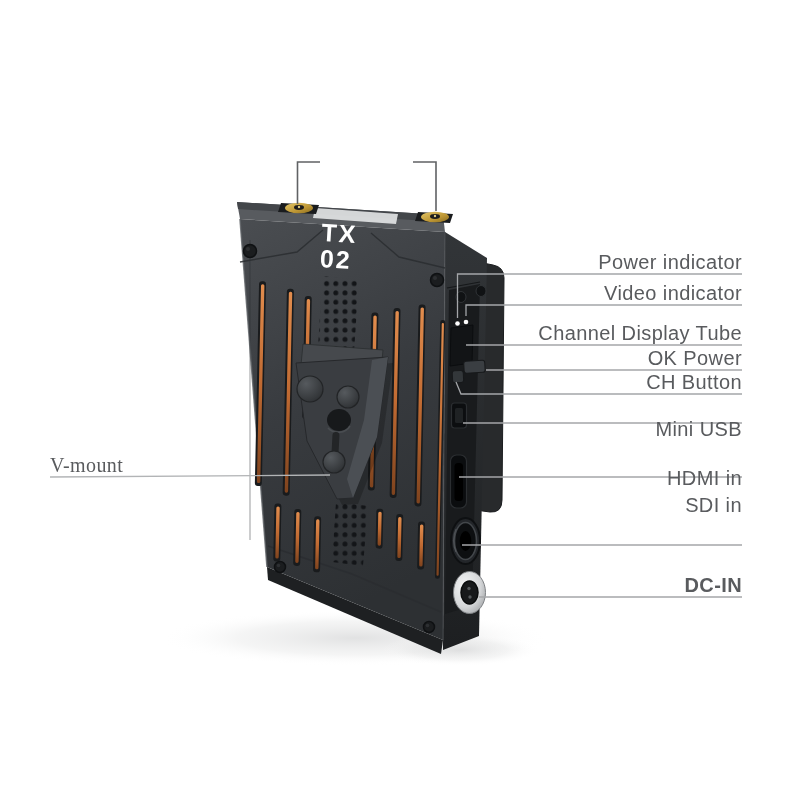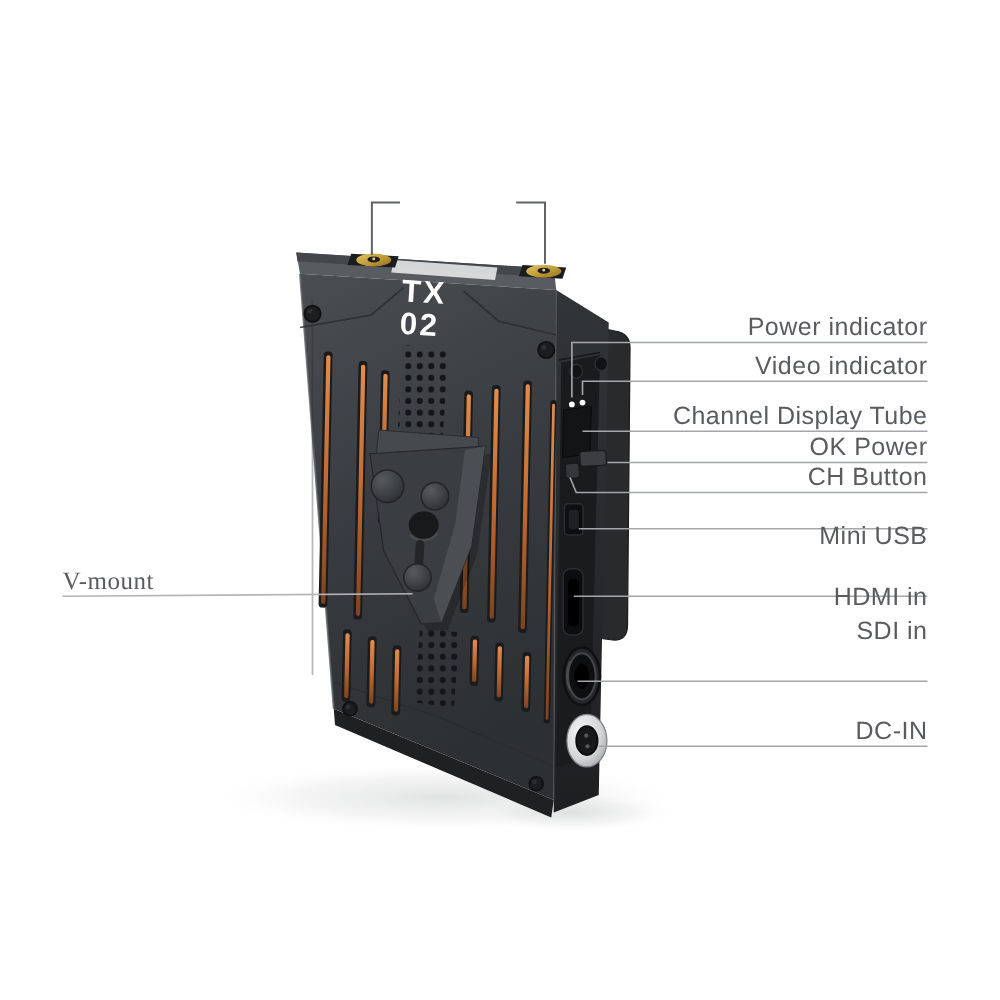--- a/index.html
+++ b/index.html
@@ -219,15 +219,15 @@
 <div class="lbl" style="left:50px;top:456px;font-family:Liberation Serif, serif;">V-mount</div>
 
 <div class="lbl right" style="top:253px;">Power indicator</div>
 <div class="lbl right" style="top:284px;">Video indicator</div>
 <div class="lbl right" style="top:324px;">Channel Display Tube</div>
 <div class="lbl right" style="top:349px;">OK Power</div>
 <div class="lbl right" style="top:373px;">CH Button</div>
 <div class="lbl right" style="top:402px;margin-top:18px;">Mini USB</div>
 <div class="lbl right" style="top:456px;margin-top:13px;">HDMI in</div>
 <div class="lbl right" style="top:496px;">SDI in</div>
-<div class="lbl right" style="top:576px;">DC-IN</div>
+<div class="lbl right" style="top:576px;font-weight:bold;">DC-IN</div>
 
 </div>
 
 </body></html>

